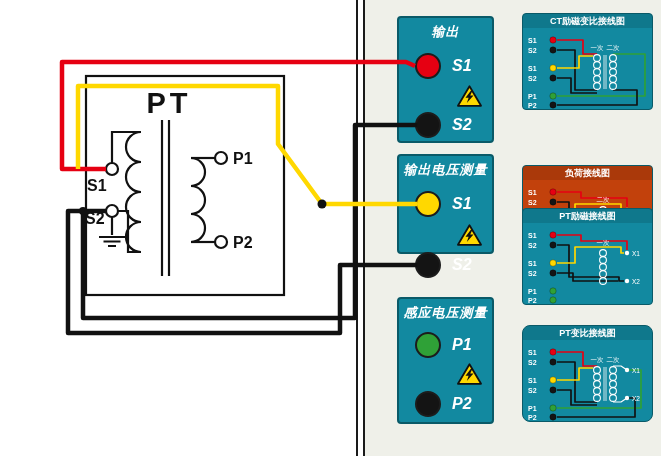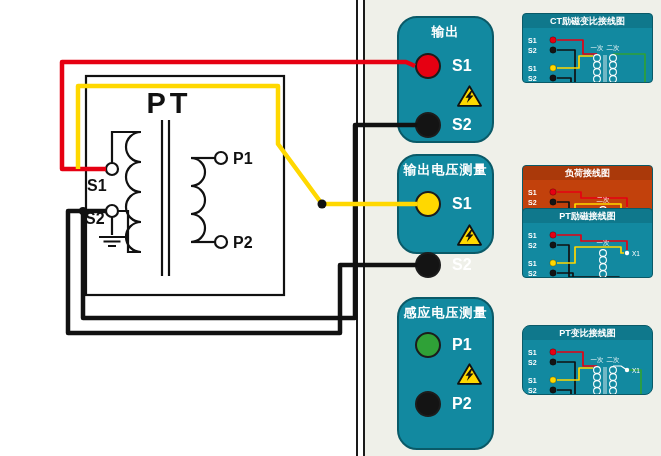--- a/index.html
+++ b/index.html
@@ -2,29 +2,29 @@
 <html><head>
 <meta charset="utf-8">
 <style>
   html,body{margin:0;padding:0;background:#fff;}
   .stage{position:relative;width:661px;height:456px;background:#fff;overflow:hidden;
          font-family:"Liberation Sans","DejaVu Sans",sans-serif;}
   .right-panel{position:absolute;left:365px;top:0;width:296px;height:456px;}
   .divider{position:absolute;top:0;height:456px;width:2px;background:#1a1a1a;z-index:1;}
   .div-a{left:356px}.div-b{left:363px}
 
-  .tbox{position:absolute;left:397px;width:97px;border:2px solid #0a5a68;border-radius:20px;
-        box-sizing:border-box;z-index:2;}
+  .tbox{position:absolute;left:397px;width:97px;border:2px solid #0a5a68;border-radius:4px;
+        box-sizing:border-box;z-index:2;font-style:italic;}
   .tbox-title{color:#fff;font-weight:bold;font-size:13px;text-align:center;margin-top:5px;letter-spacing:1px;}
   .term{position:absolute;left:16px;display:flex;align-items:center;gap:11px;height:26px;}
   .tcircle{width:26px;height:26px;border-radius:50%;border:2px solid #1c1c1c;box-sizing:border-box;display:block;flex:0 0 26px;}
   .tlabel{color:#fff;font-weight:bold;font-size:16px;}
   .warn{position:absolute;left:57px;width:27px;height:24px;}
 
-  .mini{position:absolute;left:522px;width:131px;height:70px;border:1px solid #0a5a68;border-radius:4px;
+  .mini{position:absolute;left:522px;width:131px;height:97px;border:1px solid #0a5a68;border-radius:4px;
         box-sizing:border-box;overflow:hidden;z-index:2;}
   .mini-title{height:14px;line-height:14px;text-align:center;color:#fff;font-size:9px;font-weight:bold;
               background:rgba(0,0,0,0.12);}
   .mini-svg{display:block;width:100%;height:81px;}
   .mini-text{font-size:6.5px;fill:#fff;}
   .mini-text-b{font-size:7px;font-weight:bold;fill:#fff;}
 
   .overlay{position:absolute;left:0;top:0;width:661px;height:456px;z-index:5;pointer-events:none;}
   .sline{stroke:#111;stroke-width:2.2;fill:none;}
   .node{fill:#fff;stroke:#111;stroke-width:2.2;}
@@ -69,21 +69,21 @@
         <path d="M15,2.5 L28,24.5 H2 Z" stroke="#111" stroke-width="2" stroke-linejoin="round" fill="#ffd800"></path>
         <path d="M16.5,7.5 L10.5,15.5 H14 L12,21.5 L19.5,13 H15.8 L18.3,7.5 Z" fill="#111"></path>
       </svg>
     </div>
     <div class="term" style="top:96px;">
       <span class="tcircle" style="background-color: rgb(20, 20, 20);"></span>
       <span class="tlabel">S2</span>
     </div>
   </div>
 
-  <div class="tbox" style="top: 297px; height: 153px; background-color: rgb(18, 137, 160);">
+  <div class="tbox" style="top: 297px; height: 127px; background-color: rgb(18, 137, 160);">
     <div class="tbox-title">感应电压测量</div>
     <div class="term" style="top:33px;">
       <span class="tcircle" style="background-color: rgb(47, 161, 55);"></span>
       <span class="tlabel">P1</span>
     </div>
     <div class="warn" style="top:63px;">
       <svg viewBox="0 0 30 27" width="27" height="24">
         <path d="M15,2.5 L28,24.5 H2 Z" stroke="#111" stroke-width="2" stroke-linejoin="round" fill="#ffd800"></path>
         <path d="M16.5,7.5 L10.5,15.5 H14 L12,21.5 L19.5,13 H15.8 L18.3,7.5 Z" fill="#111"></path>
       </svg>

